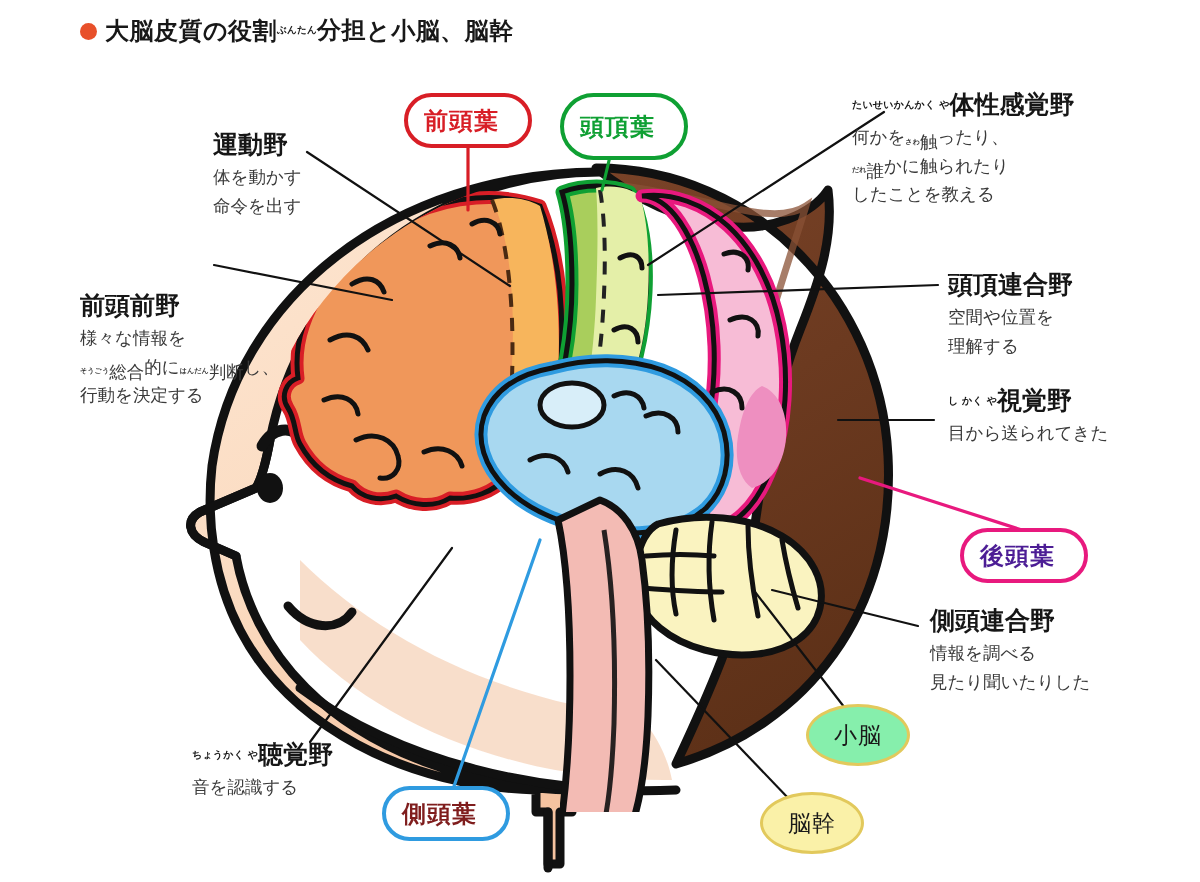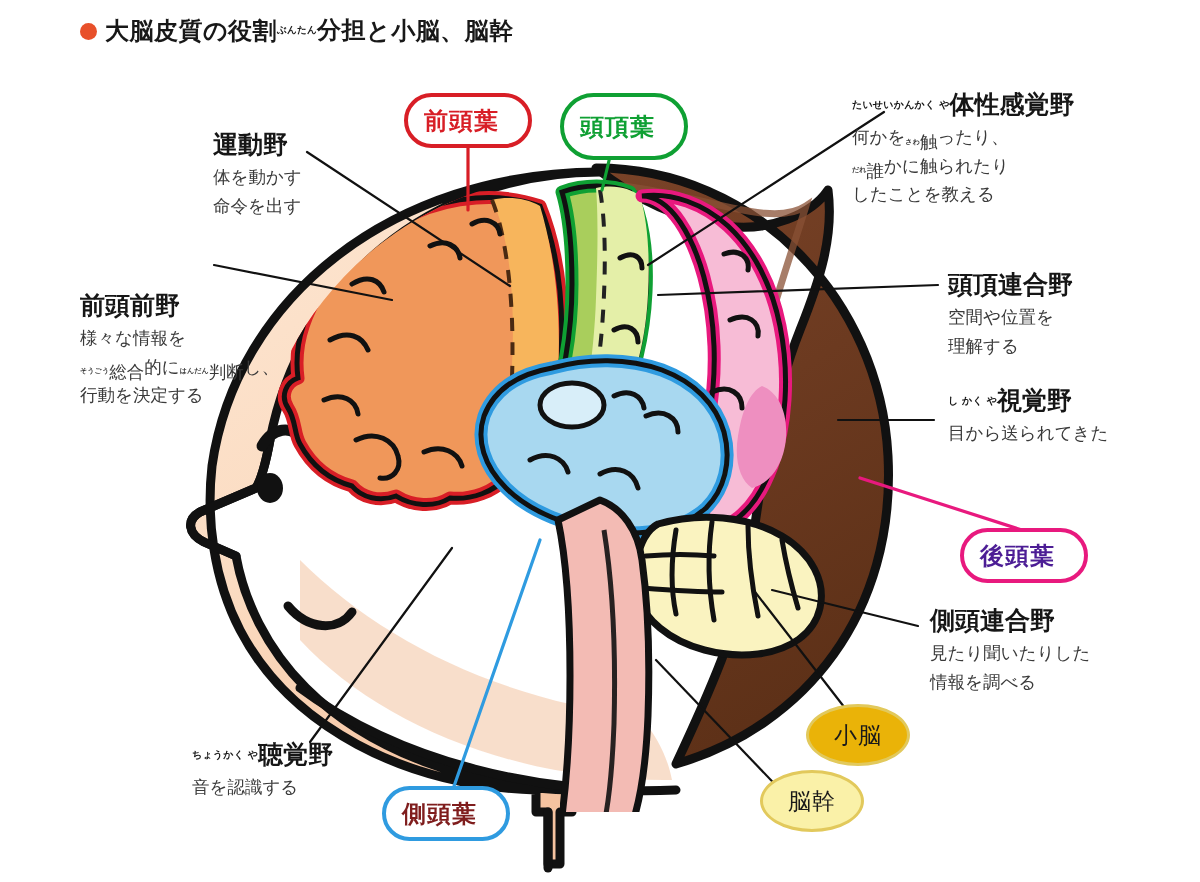--- a/index.html
+++ b/index.html
@@ -392,36 +392,36 @@
   <div class="desc">
       <span class="line"><span>目から送られてきた</span></span>
     </div>
 </div>
 
 <div class="annot" style="left:930px; top:608px;">
   <div class="head">
       <span>側頭連合野</span>
     </div>
   <div class="desc">
+      <span class="line"><span>情報を調べる</span></span>
       <span class="line"><span>見たり聞いたりした</span></span>
-      <span class="line"><span>情報を調べる</span></span>
     </div>
 </div>
 
 <div class="pill" style="left: 404px; top: 93px; width: 128px; height: 55px; border: 4px solid rgb(216, 30, 38); color: rgb(216, 30, 38);">
   <span>前頭葉</span>
 </div>
 <div class="pill" style="left: 560px; top: 93px; width: 128px; height: 67px; border: 4px solid rgb(15, 160, 51); color: rgb(15, 160, 51);">
   <span>頭頂葉</span>
 </div>
 <div class="pill" style="left: 960px; top: 528px; width: 128px; height: 55px; border: 4px solid rgb(232, 25, 126); color: #4c1d95;">
   <span>後頭葉</span>
 </div>
 <div class="pill" style="left: 382px; top: 786px; width: 128px; height: 55px; border: 4px solid rgb(47, 155, 224); color: #7f1d1d;">
   <span>側頭葉</span>
 </div>
 
-<div class="ell" style="left: 806px; top: 704px; width: 104px; height: 62px; background: #eab308; border: 3px solid rgb(226, 201, 92);">
+<div class="ell" style="left: 806px; top: 704px; width: 104px; height: 62px; background: #86efac; border: 3px solid rgb(226, 201, 92);">
   <span>小脳</span>
 </div>
-<div class="ell" style="left: 760px; top: 770px; width: 104px; height: 62px; background: rgb(250, 241, 168); border: 3px solid rgb(226, 201, 92);">
+<div class="ell" style="left: 760px; top: 792px; width: 104px; height: 62px; background: rgb(250, 241, 168); border: 3px solid rgb(226, 201, 92);">
   <span>脳幹</span>
 </div>
 
 </body></html>

